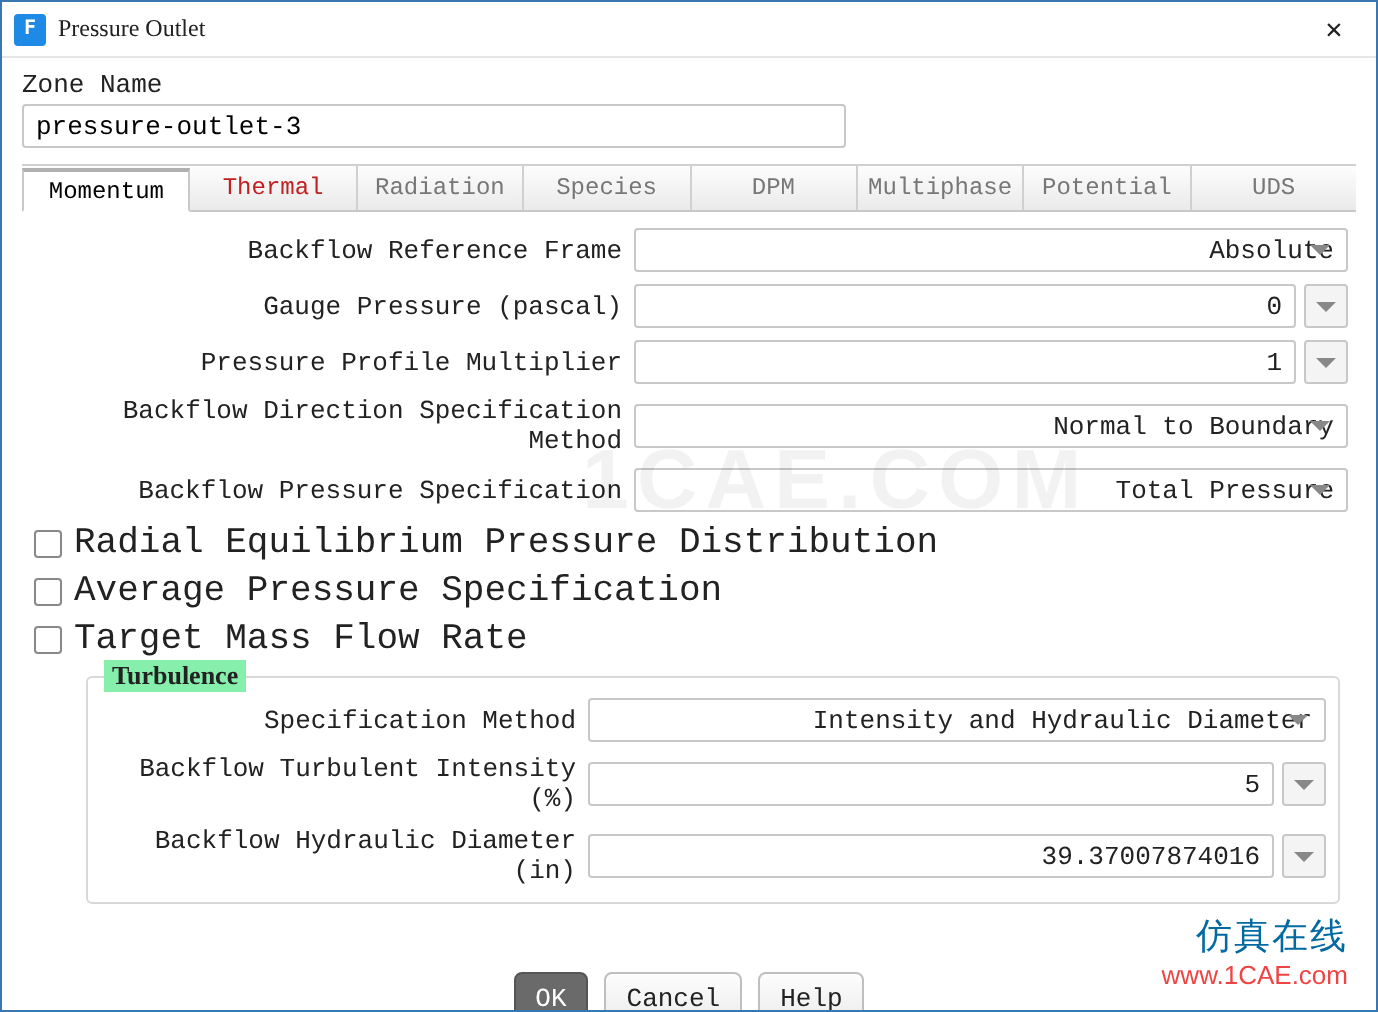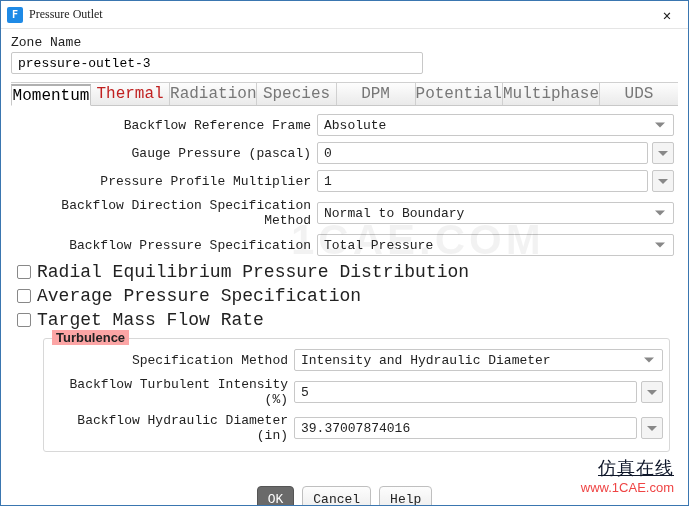--- a/index.html
+++ b/index.html
@@ -49,21 +49,21 @@
     display: flex;
     background: linear-gradient(#fdfdfd, #eaeaea);
     border-top: 1px solid #d0d0d0;
     border-bottom: 1px solid #c8c8c8;
   }
   .tab {
     flex: 1;
     height: 22px;
     display: flex; align-items: center; justify-content: center;
     font-family: "Courier New", monospace;
-    font-size: 16px;
+    font-size: 12px;
     border-right: 1px solid #d0d0d0;
     color: #777;
     cursor: pointer;
   }
   .tab:last-child { border-right: none; }
   .tab.active {
     background: #fff;
     color: #000;
     border-top: 2px solid #b0b0b0;
     border-left: 1px solid #c8c8c8;
@@ -94,20 +94,21 @@
     height: 22px;
     border: 1px solid #c8c8c8;
     border-radius: 2px;
     background: #fff;
     display: flex;
     align-items: center;
     padding: 0 6px;
     font-family: "Courier New", monospace;
     font-size: 13px;
     position: relative;
+    justify-content: flex-end;
   }
   .select .caret {
     position: absolute; right: 8px; top: 50%; transform: translateY(-50%);
     width: 0; height: 0;
     border-left: 5px solid transparent;
     border-right: 5px solid transparent;
     border-top: 5px solid #888;
   }
   .splitbtn {
     width: 22px;
@@ -141,23 +142,23 @@
   .group {
     border: 1px solid #d8d8d8;
     border-radius: 3px;
     margin: 8px 4px 0 28px;
     padding: 10px 6px 6px 6px;
     position: relative;
   }
   .group-title {
     position: absolute;
     top: -9px; left: 8px;
-    background: #fca5a5;
+    background: #86efac;
     padding: 0 4px;
-    font-family: Liberation Sans, sans-serif;
+    font-family: Liberation Serif, serif;
     font-size: 13px;
     font-weight: bold;
   }
   .group .row-label { width: 244px; }
 
   .button-bar {
     display: flex;
     justify-content: center;
     gap: 8px;
     margin-top: 34px;
@@ -188,21 +189,21 @@
     letter-spacing: 4px;
     pointer-events: none;
   }
   .wm-bottom {
     position: absolute;
     right: 14px; bottom: 10px;
     text-align: right;
     pointer-events: none;
     font-family: "Microsoft YaHei", sans-serif;
   }
-  .wm-bottom .l1 { color: #0f172a; font-size: 18px; letter-spacing: 1px; text-decoration: underline; }
+  .wm-bottom .l1 { color: #0369a1; font-size: 18px; letter-spacing: 1px; }
   .wm-bottom .l2 { color: #ef4444; font-size: 13px; }
 </style>
 </head>
 <body>
 
 <div class="titlebar">
   <div class="app-icon">F</div>
   <div class="title-text">Pressure Outlet</div>
   <div class="close-x">✕</div>
 </div>
@@ -210,22 +211,22 @@
 <div class="content">
   <div class="zone-label">Zone Name</div>
   <input class="zone-input" value="pressure-outlet-3" style="">
 
   <div class="tabs">
     <div class="tab active">Momentum</div>
     <div class="tab thermal">Thermal</div>
     <div class="tab">Radiation</div>
     <div class="tab">Species</div>
     <div class="tab">DPM</div>
+    <div class="tab">Multiphase</div>
     <div class="tab">Potential</div>
-    <div class="tab">Multiphase</div>
     <div class="tab">UDS</div>
   </div>
 
   <div class="form-area">
 
     <div class="row">
       <div class="row-label">Backflow Reference Frame</div>
       <div class="field-wrap">
         <div class="select">
           <span>Absolute</span>

